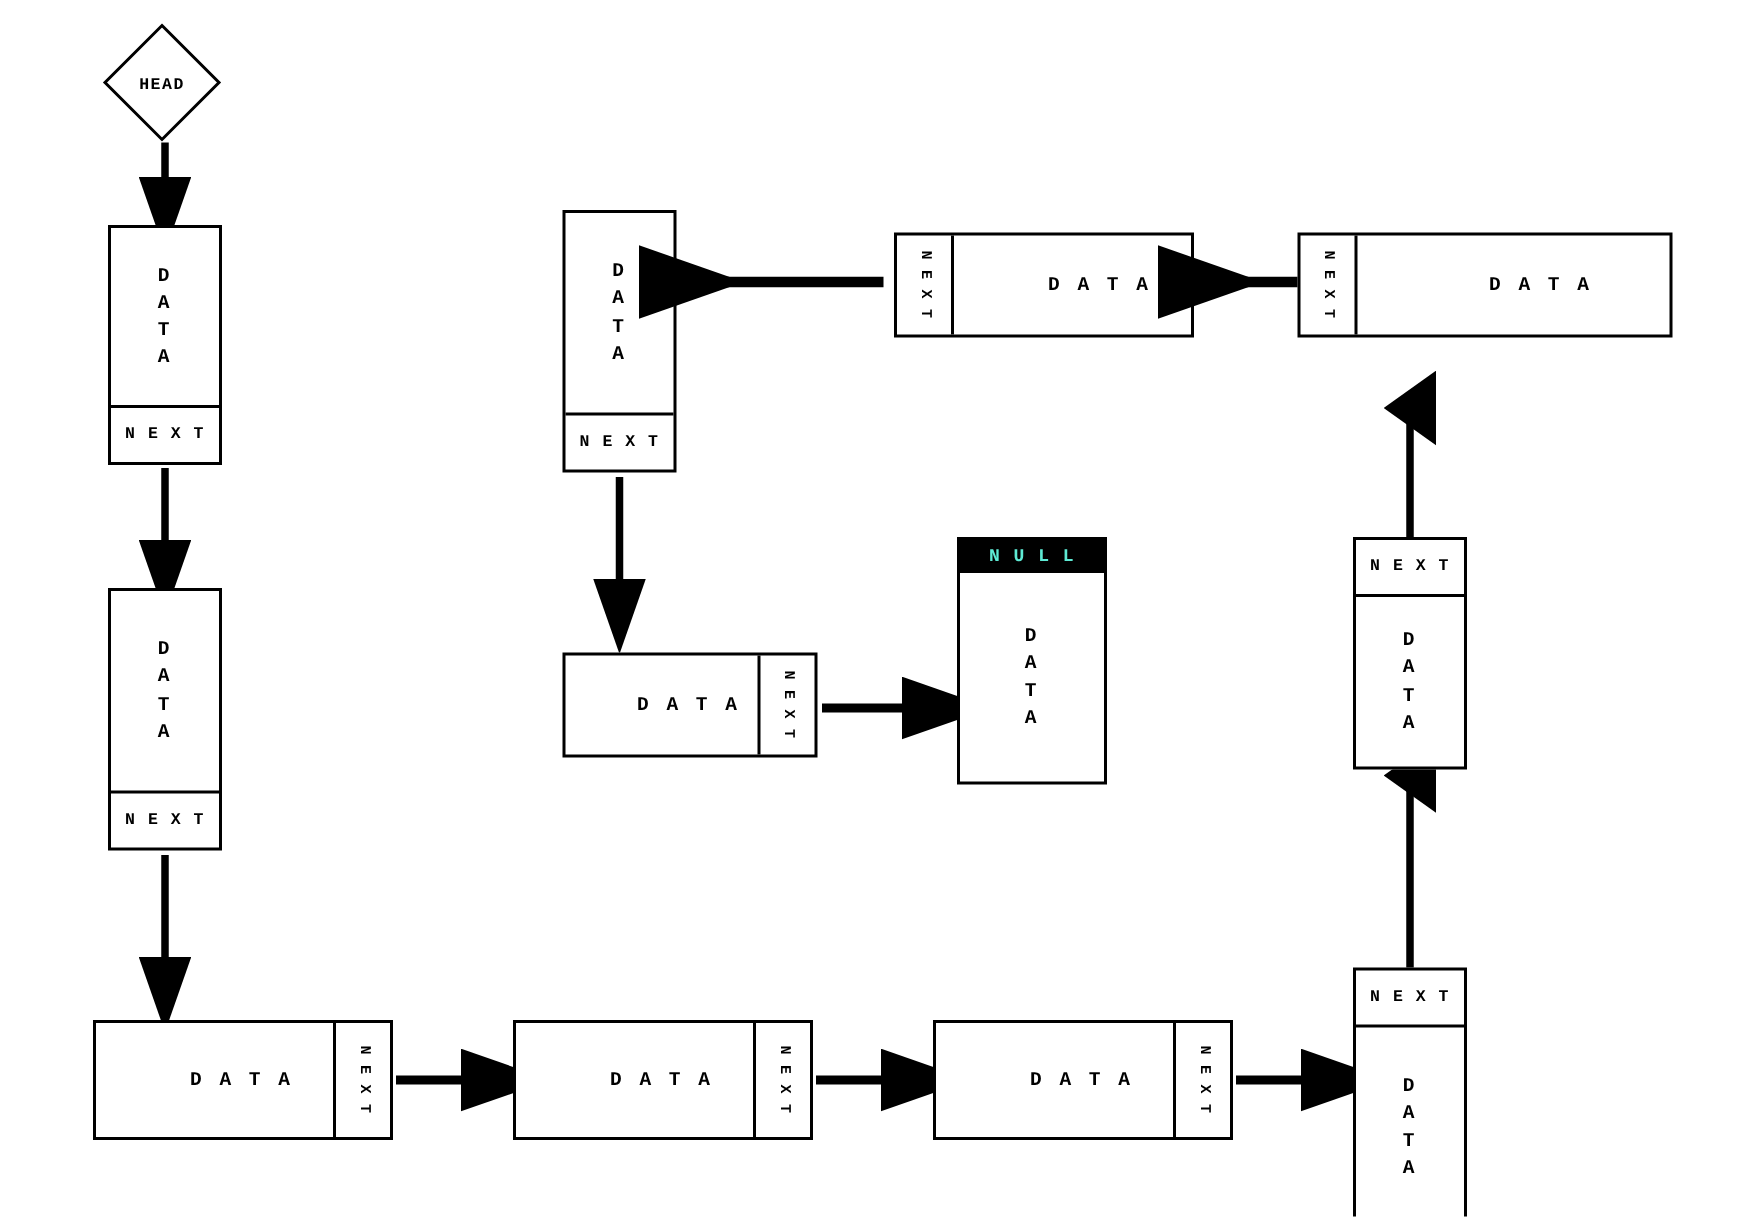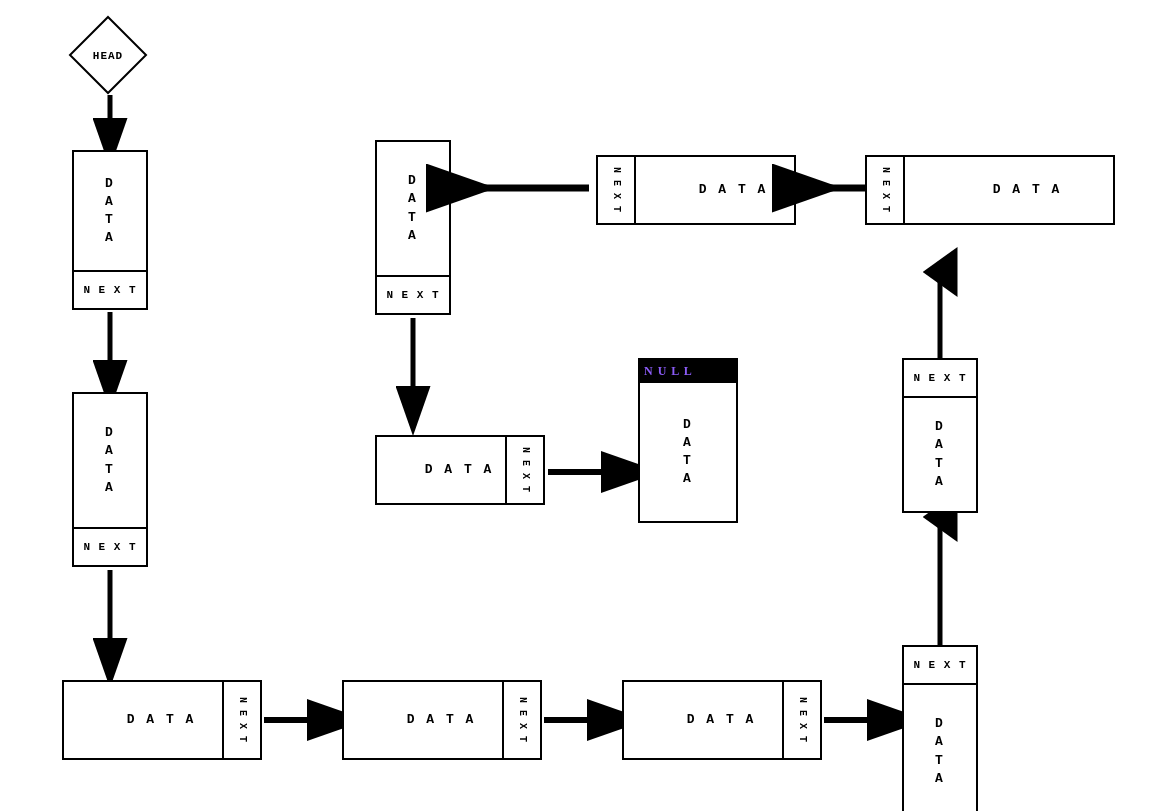--- a/index.html
+++ b/index.html
@@ -250,21 +250,21 @@
     <div class="next-section-right" style="width:38px;">
       <span>N E X T</span>
     </div>
   </div>
 
   <svg class="arrow-svg" style="position:absolute; left:548px; top:462px; width:90px; height:20px;">
     <line x1="0" y1="10" x2="83" y2="10" stroke="black" stroke-width="6" marker-end="url(#arrowhead-right)"></line>
   </svg>
 
   <div class="node node-vertical" style="left:638px; top:358px; width:100px; height:165px;">
-    <div class="null-label" style="position:relative; margin: 0; padding:4px; font-size:12px; letter-spacing:1px; background:#000; color:#8b5cf6; text-align:left;font-family:Liberation Serif, serif;">
+    <div class="null-label" style="position:relative; margin: 0; padding:4px; font-size:12px; letter-spacing:1px; background:#000; color:#5eead4; text-align:center;">
       <span>N U L L</span>
     </div>
     <div class="data-section" style="flex:1; padding:5px;">
       <span>D<br>A<br>T<br>A</span>
     </div>
   </div>
 
 </div>
 
 </body></html>

